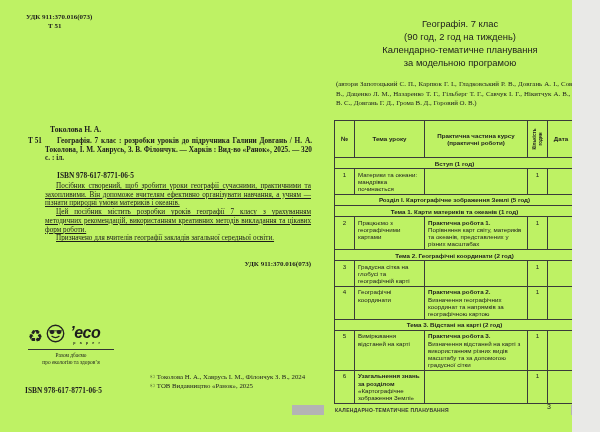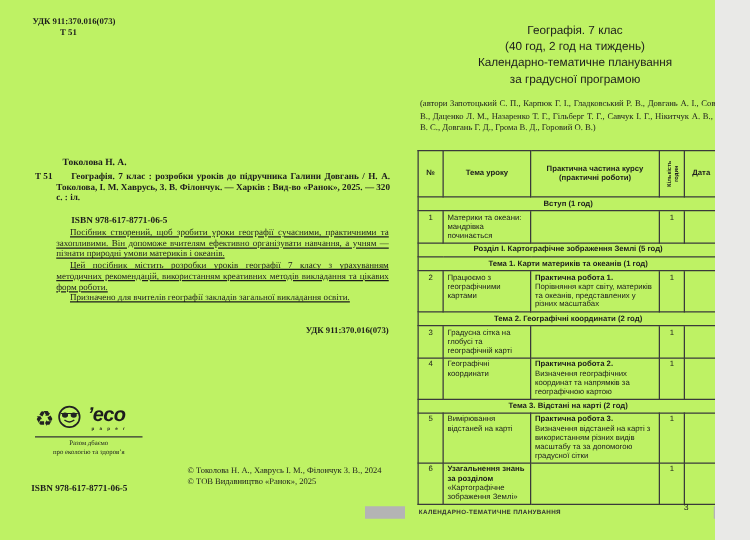--- a/index.html
+++ b/index.html
@@ -69,21 +69,21 @@
   <div class="abs bib">
     <span class="code">Т 51</span>
     <div class="txt">Географія. 7 клас : розробки уроків до підручника Галини Довгань / Н. А. Токолова, І. М. Хаврусь, З. В. Філончук. — Харків : Вид-во «Ранок», 2025. — 320 с. : іл.</div>
   </div>
 
   <div class="abs isbn-mid">ISBN 978-617-8771-06-5</div>
 
   <div class="abs annotation">
     <p>Посібник створений, щоб зробити уроки географії сучасними, практичними та захопливими. Він допоможе вчителям ефективно організувати навчання, а учням — пізнати природні умови материків і океанів.</p>
     <p>Цей посібник містить розробки уроків географії 7 класу з урахуванням методичних рекомендацій, використанням креативних методів викладання та цікавих форм роботи.</p>
-    <p>Призначено для вчителів географії закладів загальної викладання освіти.</p>
+    <p>Призначено для вчителів географії закладів загальної середньої освіти.</p>
   </div>
 
   <div class="abs udk-bottom">УДК 911:370.016(073)</div>
 
   <div class="abs eco">
     <div class="icons">
       <span class="recycle">♻</span>
       <span>
         <svg width="19" height="19" viewBox="0 0 24 24">
           <circle cx="12" cy="12" r="10.4" fill="none" stroke="#222" stroke-width="1.7"></circle>
@@ -106,23 +106,23 @@
 
   <div class="abs isbn-bottom">ISBN 978-617-8771-06-5</div>
 
   <div class="abs copyright">
     <p>© Токолова Н. А., Хаврусь І. М., Філончук З. В., 2024</p>
     <p>© ТОВ Видавництво «Ранок», 2025</p>
   </div>
 
   <div class="abs rp title">
     <div>Географія. 7 клас</div>
-    <div>(40 год, 2 год на тиждень)</div>
+    <div>(90 год, 2 год на тиждень)</div>
     <div>Календарно-тематичне планування</div>
-    <div>за градусної програмою</div>
+    <div>за модельною програмою</div>
   </div>
 
   <div class="abs authors">(автори Запотоцький С. П., Карпюк Г. І., Гладковський Р. В., Довгань А. І., Совенко В. В., Даценко Л. М., Назаренко Т. Г., Гільберг Т. Г., Савчук І. Г., Нікитчук А. В., Яценко В. С., Довгань Г. Д., Грома В. Д., Горовий О. В.)</div>
 
   <div class="abs rp plan">
     <table>
       <colgroup>
           <col class="c-num">
           <col class="c-topic">
           <col class="c-prac">

